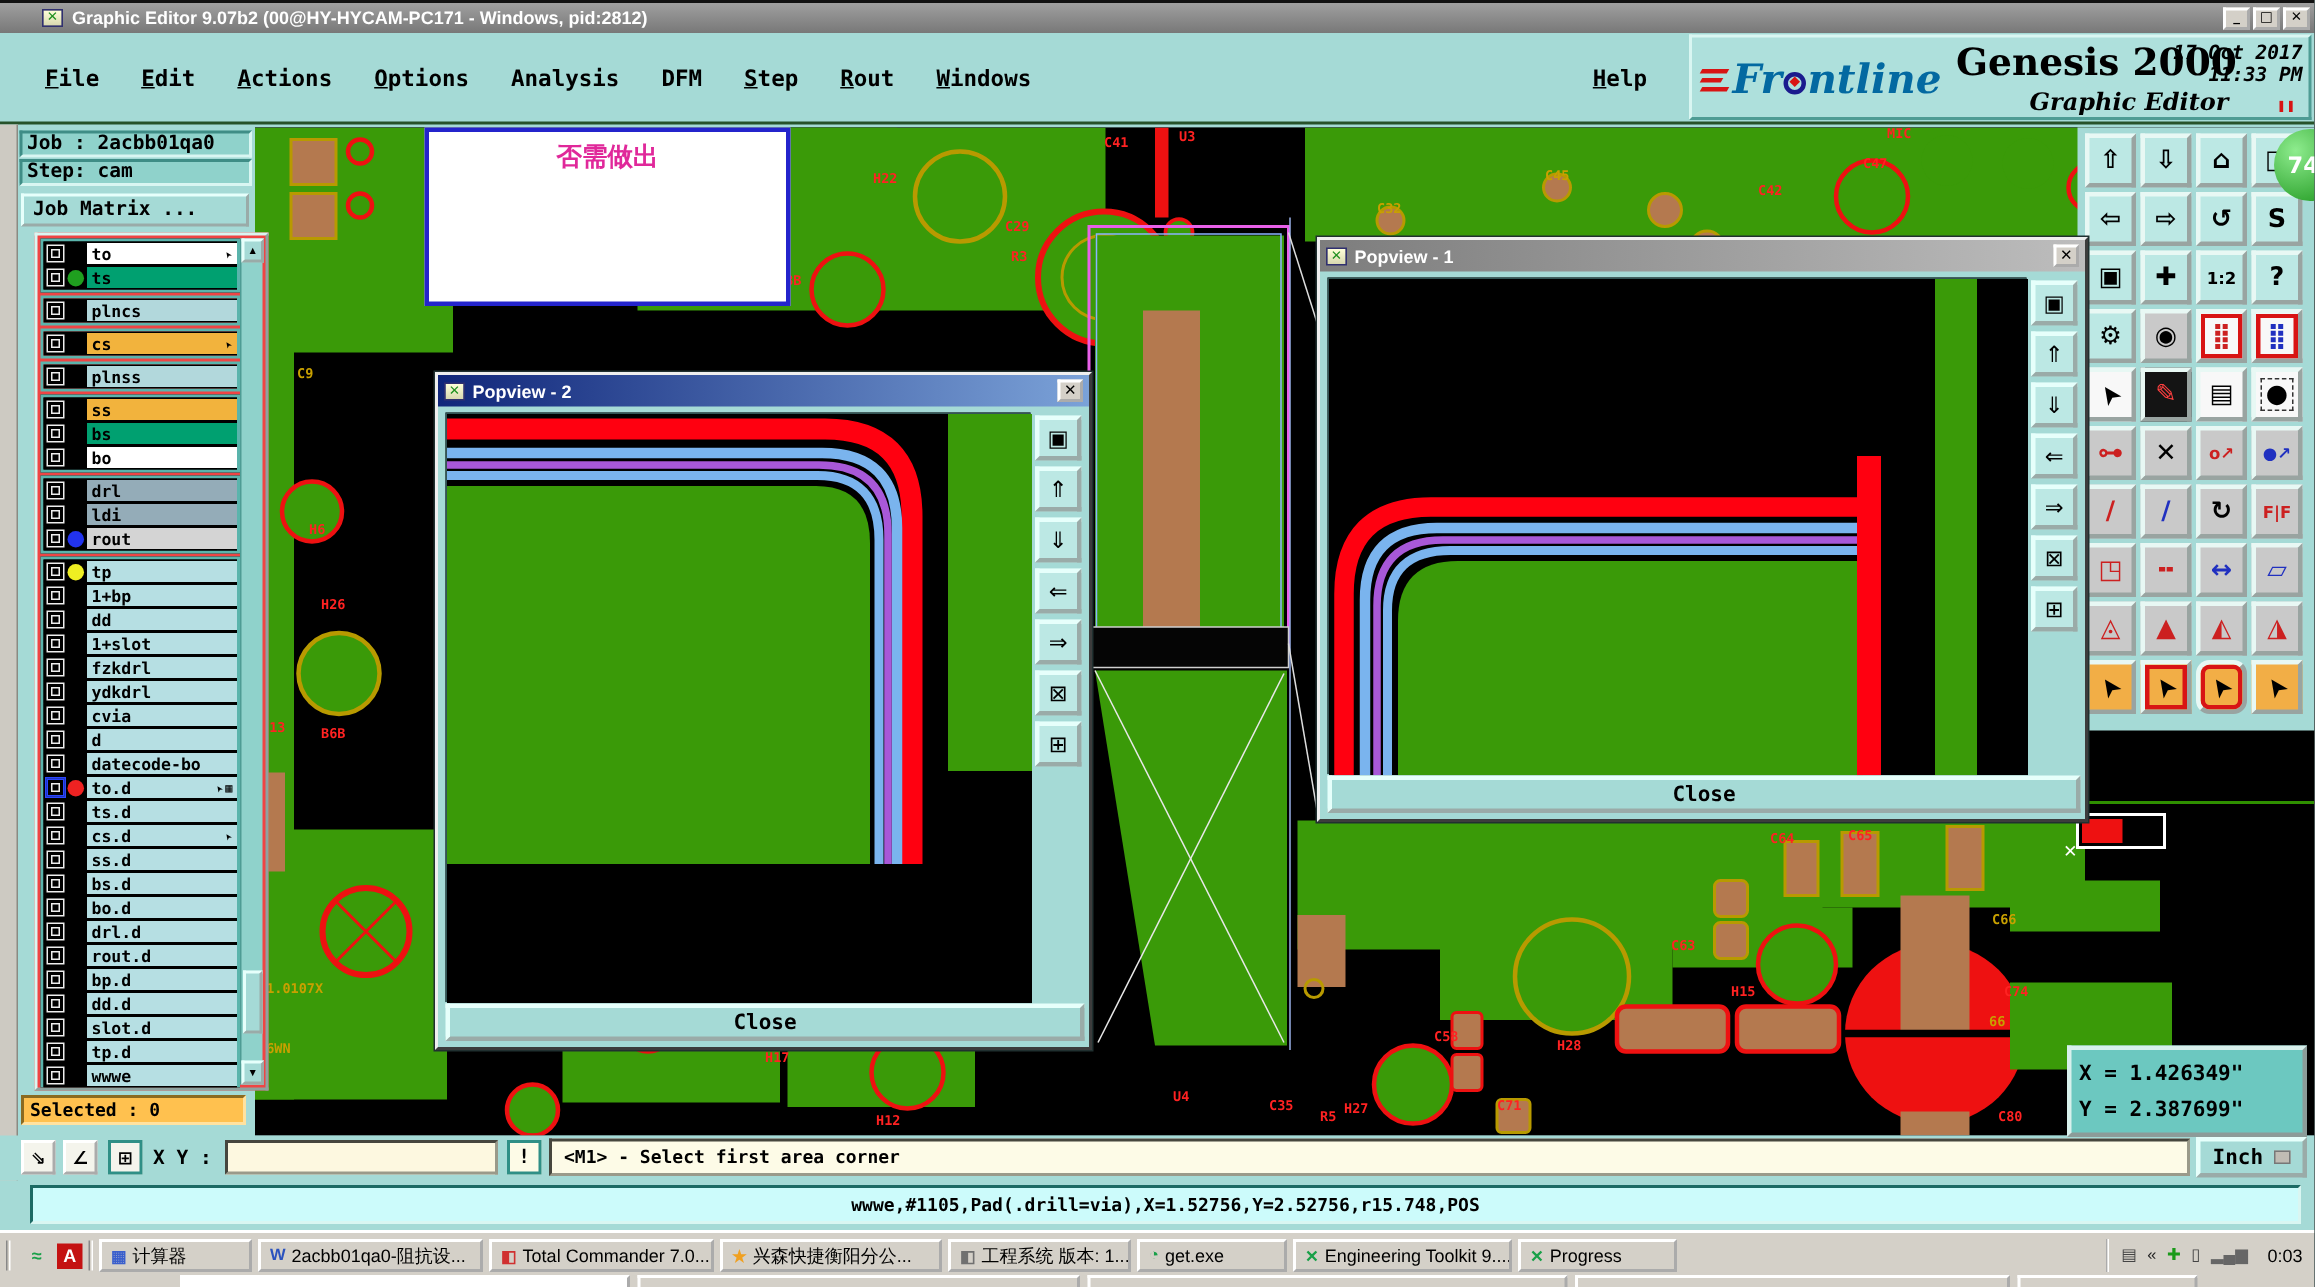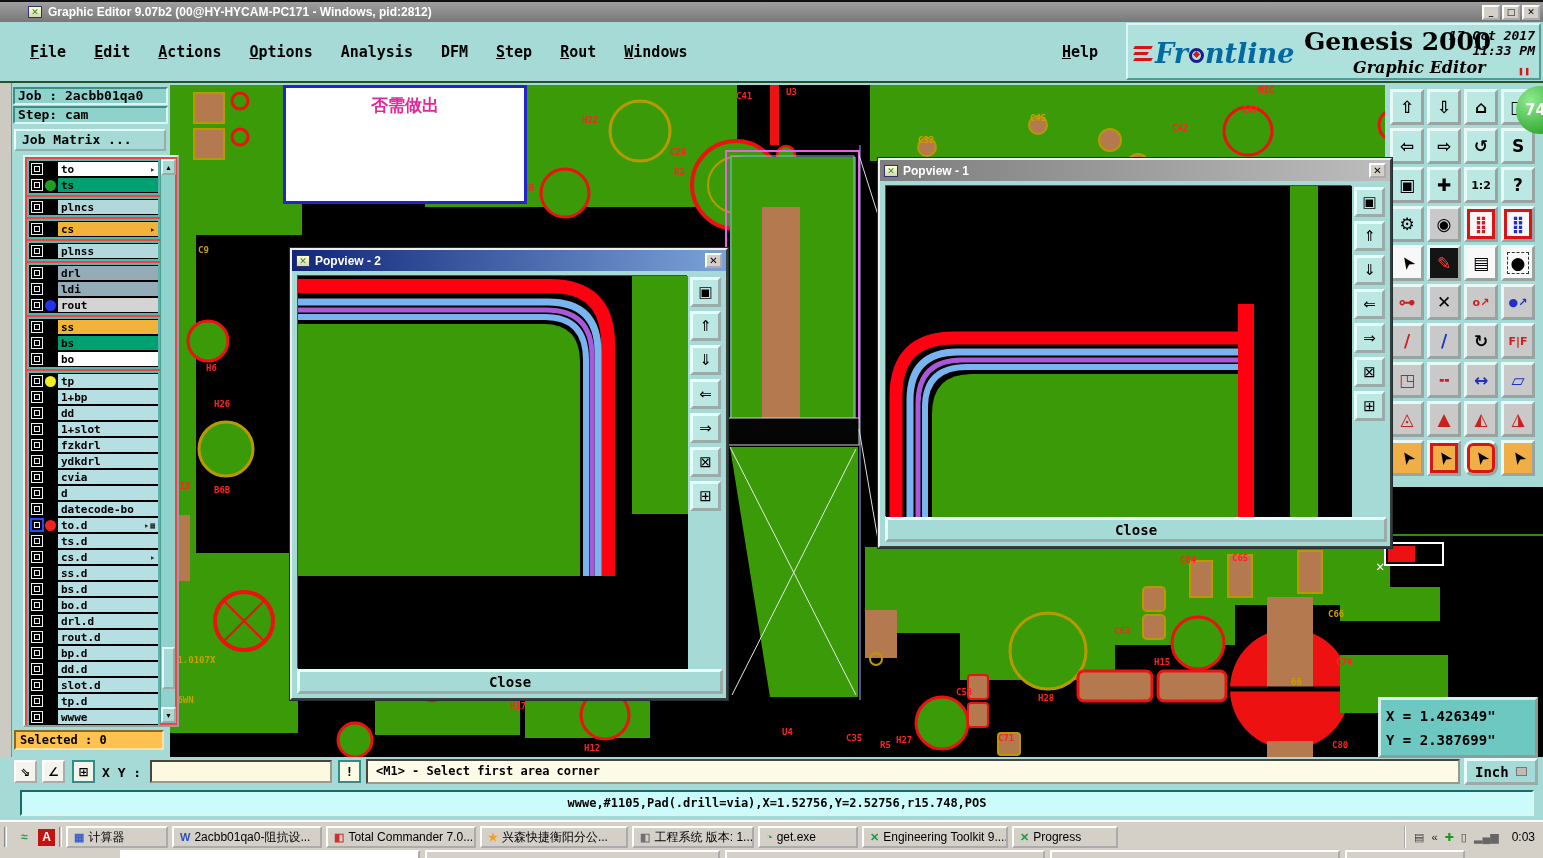--- a/index.html
+++ b/index.html
@@ -300,21 +300,21 @@
       <rect x="1170" y="570" width="108" height="58" fill="#3a9a08"></rect>
     </svg>
     <div id="pcb-labels">
         <span class="pcb-label" style="left: 412px; top: 30px;">H22</span>
         <span class="pcb-label" style="left: 500px; top: 62px;">C29</span>
         <span class="pcb-label" style="left: 504px; top: 82px;">R3</span>
         <span class="pcb-label" style="left: 348px; top: 98px;">13B</span>
         <span class="pcb-label" style="left: 566px; top: 6px;">C41</span>
         <span class="pcb-label" style="left: 616px; top: 2px;">U3</span>
         <span class="pcb-label gold" style="left: 28px; top: 160px;">C9</span>
-        <span class="pcb-label" style="left: 36px; top: 278px;">H6</span>
+        <span class="pcb-label" style="left: 36px; top: 264px;">H6</span>
         <span class="pcb-label" style="left: 44px; top: 314px;">H26</span>
         <span class="pcb-label" style="left: 4px; top: 396px;">C13</span>
         <span class="pcb-label" style="left: 44px; top: 400px;">B6B</span>
         <span class="pcb-label gold" style="left: 748px; top: 50px;">C32</span>
         <span class="pcb-label gold" style="left: 860px; top: 28px;">C45</span>
         <span class="pcb-label" style="left: 1088px; top: 0px;">MIC</span>
         <span class="pcb-label" style="left: 1072px; top: 20px;">C47</span>
         <span class="pcb-label" style="left: 1002px; top: 38px;">C42</span>
         <span class="pcb-label gold" style="left: 2px; top: 570px;">V1.0107X</span>
         <span class="pcb-label gold" style="left: 2px; top: 610px;">66WN</span>
@@ -327,21 +327,21 @@
         <span class="pcb-label" style="left: 1062px; top: 468px;">C65</span>
         <span class="pcb-label" style="left: 944px; top: 541px;">C63</span>
         <span class="pcb-label gold" style="left: 1158px; top: 524px;">C66</span>
         <span class="pcb-label" style="left: 984px; top: 572px;">H15</span>
         <span class="pcb-label" style="left: 1166px; top: 572px;">C74</span>
         <span class="pcb-label" style="left: 786px; top: 602px;">C58</span>
         <span class="pcb-label" style="left: 868px; top: 608px;">H28</span>
         <span class="pcb-label" style="left: 828px; top: 648px;">C71</span>
         <span class="pcb-label" style="left: 726px; top: 650px;">H27</span>
         <span class="pcb-label" style="left: 1162px; top: 655px;">C80</span>
-        <span class="pcb-label gold" style="left: 1121px; top: 592px;">66</span>
+        <span class="pcb-label gold" style="left: 1156px; top: 592px;">66</span>
       </div>
     <div id="annotation-box">
       <div>否需做出</div>
     </div>
   </div>
 
   <div id="sidebar">
     <div id="job-box" class="sunken">Job : 2acbb01qa0</div>
     <div id="step-box" class="sunken">Step: cam</div>
     <button id="matrix-btn">Job Matrix ...</button>
@@ -377,48 +377,48 @@
             <div class="layer-row">
               <span class="cb"></span>
               <span class="dot"></span>
               <span class="lab" style="background: rgb(178, 216, 220);">plnss</span>
             </div>
           </div>
           <div class="layer-group">
             <div class="layer-row">
               <span class="cb"></span>
               <span class="dot"></span>
+              <span class="lab" style="background: rgb(242, 179, 61);">ss</span>
+            </div>
+            <div class="layer-row">
+              <span class="cb"></span>
+              <span class="dot"></span>
+              <span class="lab" style="background: rgb(0, 160, 112);">bs</span>
+            </div>
+            <div class="layer-row">
+              <span class="cb"></span>
+              <span class="dot"></span>
+              <span class="lab" style="background: rgb(255, 255, 255);">bo</span>
+            </div>
+          </div>
+          <div class="layer-group">
+            <div class="layer-row">
+              <span class="cb"></span>
+              <span class="dot"></span>
               <span class="lab" style="background: rgb(148, 172, 184);">drl</span>
             </div>
             <div class="layer-row">
               <span class="cb"></span>
               <span class="dot"></span>
               <span class="lab" style="background: rgb(148, 172, 184);">ldi</span>
             </div>
             <div class="layer-row">
               <span class="cb"></span>
               <span class="dot" style="background: rgb(34, 51, 238);"></span>
               <span class="lab" style="background: rgb(212, 212, 212);">rout</span>
-            </div>
-          </div>
-          <div class="layer-group">
-            <div class="layer-row">
-              <span class="cb"></span>
-              <span class="dot"></span>
-              <span class="lab" style="background: rgb(242, 179, 61);">ss</span>
-            </div>
-            <div class="layer-row">
-              <span class="cb"></span>
-              <span class="dot"></span>
-              <span class="lab" style="background: rgb(0, 160, 112);">bs</span>
-            </div>
-            <div class="layer-row">
-              <span class="cb"></span>
-              <span class="dot"></span>
-              <span class="lab" style="background: rgb(255, 255, 255);">bo</span>
             </div>
           </div>
           <div class="layer-group">
             <div class="layer-row">
               <span class="cb"></span>
               <span class="dot" style="background: rgb(238, 238, 34);"></span>
               <span class="lab" style="background: rgb(182, 223, 227);">tp</span>
             </div>
             <div class="layer-row">
               <span class="cb"></span>

